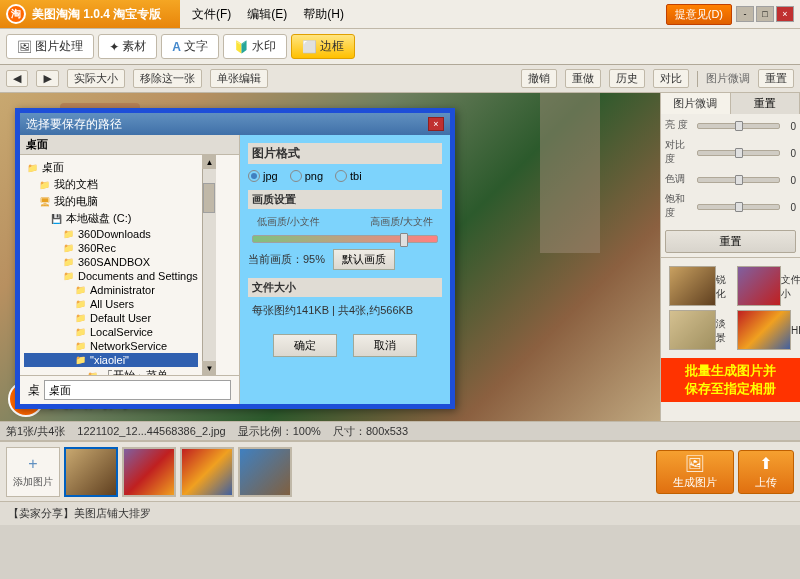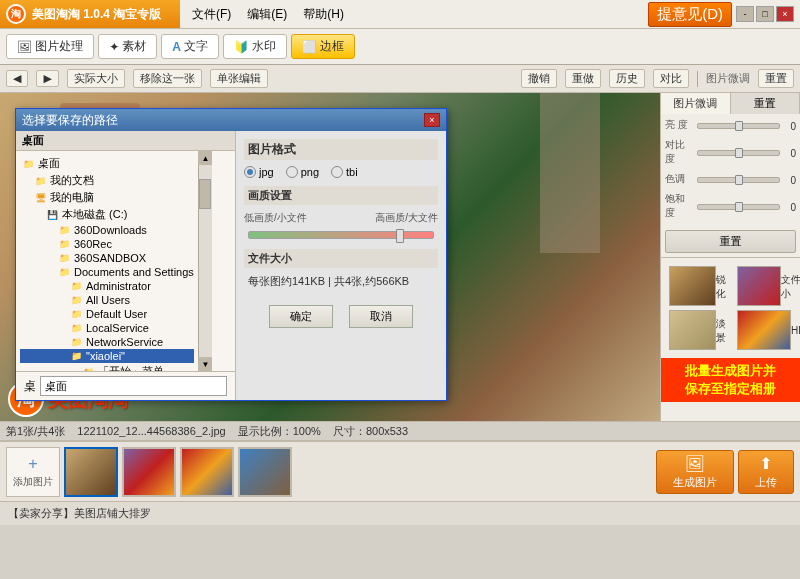--- a/index.html
+++ b/index.html
@@ -30,21 +30,21 @@
     .slider-row { display: flex; align-items: center; gap: 4px; margin-bottom: 4px; }
     .slider-row label { font-size: 10px; color: #555; width: 28px; }
     .slider-track { flex: 1; height: 6px; background: #d0ccc4; border: 1px solid #b0a898; border-radius: 2px; position: relative; }
     .slider-val { font-size: 10px; color: #333; width: 12px; text-align: right; }
     .panel-btn { width: 100%; padding: 3px; background: linear-gradient(to bottom, #e8e4dc, #d8d4cc); border: 1px solid #b0a898; border-radius: 2px; font-size: 11px; cursor: pointer; margin-top: 4px; }
     .effects-grid { display: grid; grid-template-columns: 1fr 1fr; gap: 4px; padding: 4px; }
     .effect-item { display: flex; flex-direction: row; align-items: center; }
     .effect-thumb { width: 54px; height: 40px; background: #c0a080; border: 1px solid #b0a898; }
     .effect-label { font-size: 10px; color: #333; margin-top: 1px; }
     .promo-text { background: #ff3300; color: #ffff00; font-size: 13px; font-weight: bold; padding: 4px; line-height: 1.4; text-align: center; }
-    .dialog { pointer-events: all; position: absolute; top: 20px; left: 20px; background: #e5e5e5; border: 1px solid #1d4ed8; box-shadow: 2px 2px 8px rgba(0,0,0,0.4); z-index: 100; }
+    .dialog { pointer-events: all; position: absolute; top: 20px; left: 20px; background: #7dd3fc; border: 5px solid #1d4ed8; box-shadow: 2px 2px 8px rgba(0,0,0,0.4); z-index: 100; }
     .dialog-title { background: linear-gradient(to bottom, #6090c0, #4070a8); color: #fff; padding: 3px 6px; font-size: 12px; display: flex; align-items: center; justify-content: space-between; height: 22px; }
     .dialog-close { width: 16px; height: 14px; background: #c03030; color: #fff; font-size: 9px; display: flex; align-items: center; justify-content: center; cursor: pointer; border: 1px solid #902020; }
     .dialog-content { display: flex; padding: 0; }
     .dialog-left { width: 220px; background: #f8f5f0; border-right: 1px solid #c0b8a8; }
     .dialog-left-title { background: #e0dcd4; padding: 2px 6px; font-size: 11px; font-weight: bold; border-bottom: 1px solid #c0b8a8; }
     .tree-area { padding: 4px; font-size: 11px; height: 220px; overflow: hidden; }
     .tree-item { display: flex; align-items: center; gap: 2px; padding: 1px 0; cursor: pointer; }
     .tree-item.selected { background: #3060b0; color: #fff; }
     .tree-indent { display: inline-block; }
     .tree-icon { width: 14px; height: 12px; display: inline-flex; align-items: center; justify-content: center; font-size: 9px; }
@@ -58,21 +58,21 @@
     
     .dialog-right { width: 210px; padding: 8px; }
     .format-section { margin-bottom: 8px; }
     .format-title { font-size: 12px; font-weight: bold; color: #333; background: #e0dcd4; padding: 2px 4px; margin-bottom: 6px; }
     .radio-row { display: flex; gap: 12px; align-items: center; margin: 4px 0; }
     .radio-item { display: flex; align-items: center; gap: 3px; font-size: 11px; cursor: pointer; }
     .radio-dot { width: 12px; height: 12px; border: 1px solid #888; border-radius: 50%; display: flex; align-items: center; justify-content: center; }
     .radio-dot.checked::after { content: ''; width: 6px; height: 6px; background: #4080c0; border-radius: 50%; }
     .quality-section { margin-bottom: 8px; }
     .quality-title { font-size: 11px; font-weight: bold; color: #333; background: #e0dcd4; padding: 2px 4px; margin-bottom: 6px; }
-    .quality-slider { display: flex; align-items: center; margin: 4px 0; }
+    .quality-slider { display: flex; align-items: center; margin: 4px 9px; }
     .quality-slider label { font-size: 10px; color: #555; }
     .q-track { flex: 1; height: 8px; background: linear-gradient(to right, #80c080, #ff8080); border: 1px solid #a0a0a0; border-radius: 2px; position: relative; }
     .q-thumb { position: absolute; top: -3px; left: 80%; width: 8px; height: 14px; background: #e0e0e0; border: 1px solid #888; border-radius: 1px; }
     .quality-row { display: flex; align-items: center; gap: 8px; margin: 4px 0; }
     .quality-val { font-size: 11px; color: #333; }
     .default-btn { padding: 2px 8px; background: linear-gradient(to bottom, #f0ede6, #dcd8d0); border: 1px solid #a0a898; font-size: 11px; cursor: pointer; }
     .filesize-section { margin-bottom: 8px; }
     .filesize-title { font-size: 11px; font-weight: bold; color: #333; background: #e0dcd4; padding: 2px 4px; margin-bottom: 4px; }
     .filesize-text { font-size: 11px; color: #333; padding: 2px 4px; }
     .dialog-buttons { display: flex; justify-content: center; gap: 16px; padding: 6px 0 2px; }
@@ -97,21 +97,21 @@
 
     
     .tao-brand { position: absolute; bottom: 86px; left: 8px; display: flex; align-items: center; gap: 4px; z-index: 10; }
     .tao-circle { width: 36px; height: 36px; background: #ff6600; border-radius: 50%; display: flex; align-items: center; justify-content: center; color: #fff; font-size: 18px; font-weight: bold; border: 2px solid #fff; }
     .tao-brand-text { color: #ff3300; font-size: 20px; font-weight: bold; text-shadow: 1px 1px 2px rgba(0,0,0,0.3); }
 
     .header-row { display: flex; align-items: center; background: #f0ede6; border-bottom: 1px solid #c0b8a8; }
     .header-menu { flex: 1; display: flex; align-items: center; }
     .menu-item { padding: 2px 8px; font-size: 12px; cursor: pointer; }
     .header-right { display: flex; align-items: center; gap: 4px; padding: 2px 6px; }
-    .feedback-btn { padding: 2px 8px; background: linear-gradient(to bottom, #ff8000, #e06000); border: 1px solid #c04000; color: #fff; font-size: 15px; cursor: pointer; border-radius: 2px; }
+    .feedback-btn { padding: 2px 8px; background: linear-gradient(to bottom, #ff8000, #e06000); border: 1px solid #c04000; color: #fff; font-size: 11px; cursor: pointer; border-radius: 2px; }
     .win-controls { display: flex; gap: 2px; }
     .win-btn { width: 18px; height: 16px; display: flex; align-items: center; justify-content: center; background: #c0b8a8; border: 1px solid #a0a0a0; font-size: 9px; cursor: pointer; }
     .win-btn.close-btn { background: #c03030; color: #fff; }
   </style>
 </head>
 <body>
 
 <div class="header-row">
   <div style="background:linear-gradient(to bottom,#f5a623,#e8850a);height:28px;display:flex;align-items:center;padding:0 6px;gap:6px;min-width:180px;">
     <div class="tao-circle" style="width:20px;height:20px;font-size:10px;">淘</div>
@@ -315,20 +315,24 @@
             <div class="quality-slider">
               <label>低画质/小文件</label>
               <div style="flex:1;"></div>
               <label>高画质/大文件</label>
             </div>
             <div style="padding:2px 4px;">
               <div class="q-track">
                 <div class="q-thumb"></div>
               </div>
             </div>
+            <div class="quality-row">
+              <span class="quality-val">当前画质：95%</span>
+              <button class="default-btn">默认画质</button>
+            </div>
           </div>
 
           <div class="filesize-section">
             <div class="filesize-title">文件大小</div>
             <div class="filesize-text">每张图约141KB | 共4张,约566KB</div>
           </div>
 
           <div class="dialog-buttons">
             <button class="dialog-ok">确定</button>
             <button class="dialog-cancel">取消</button>

